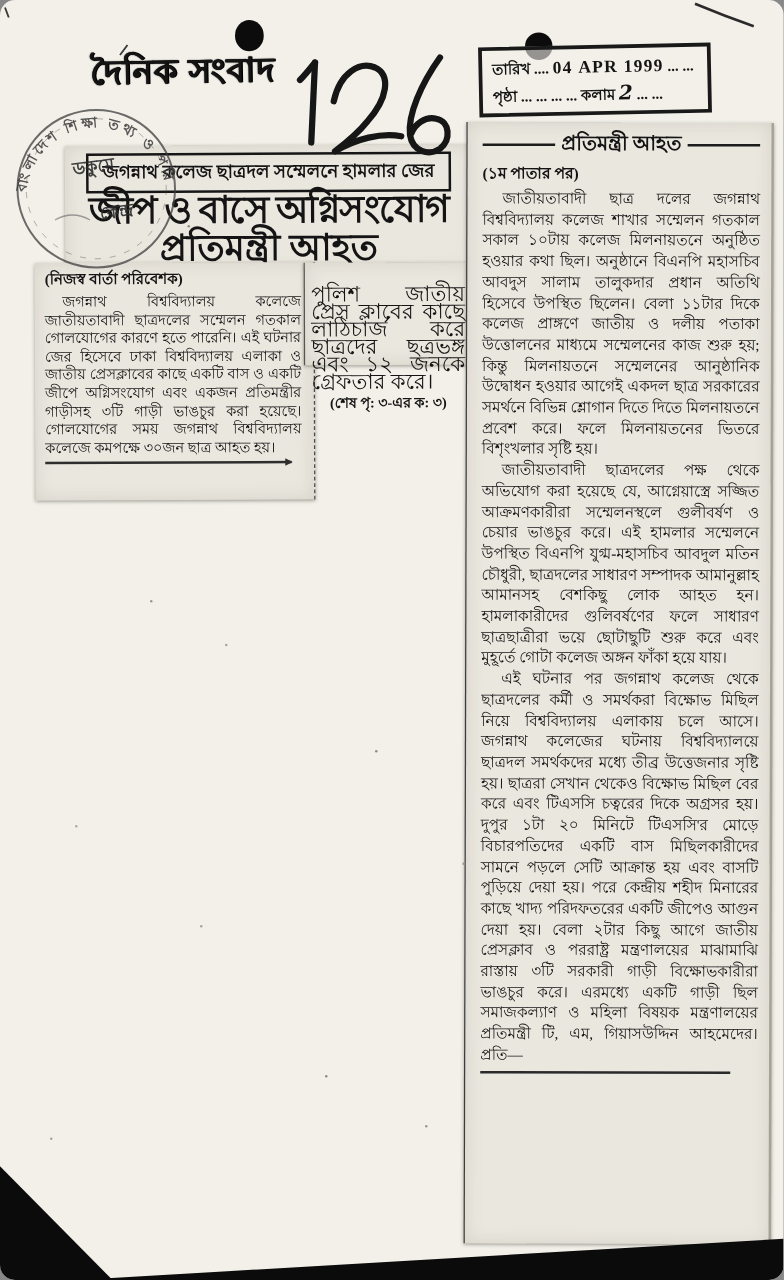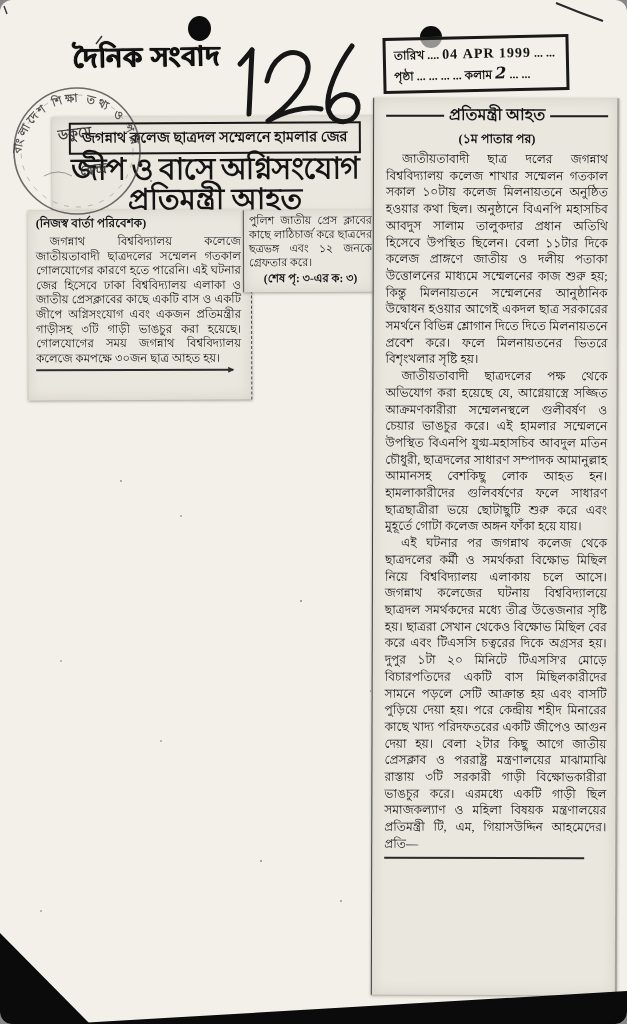--- a/index.html
+++ b/index.html
@@ -44,27 +44,27 @@
   .headline .l1{font-size:30px;letter-spacing:-1px;}
   .headline .l2{font-size:29px;}
   #clip-left{left:28px;top:210px;width:224px;height:190px;padding:4px 10px 4px 8px;
     border-right:1px dashed #4a4a4a;transform:rotate(-.2deg);}
   .byline{font-size:12px;font-weight:bold;text-align:left;margin-bottom:1px;}
   .bodytext{font-size:11.6px;line-height:14.6px;text-align:justify;}
   .bodytext .indent{text-indent:14px;display:block;}
   .end-rule{position:relative;margin-top:3px;height:0;border-top:2px solid #2e2e2e;width:96%;}
   .end-rule::after{content:"";position:absolute;right:-4px;top:-4px;border:3px solid transparent;border-left:6px solid #2e2e2e;}
   #clip-mid{left:243px;top:210px;width:134px;height:82px;padding:3px 5px;border-left:1px solid #555;transform:rotate(-.2deg);}
-  #clip-mid .bodytext{font-size:11px;line-height:14px;}
+  #clip-mid .bodytext{font-size:17px;line-height:14px;margin-top:16px;}
   .jumpref{font-size:11.4px;font-weight:bold;margin-top:1px;text-align:center;}
   #clip-right{left:372px;top:98px;width:246px;height:897px;padding:4px 9px 4px 12px;
     border-left:1.5px solid #3c3c3c;border-right:2px solid rgba(40,35,25,.35);transform:rotate(.15deg);}
   .cont-head{display:flex;align-items:center;gap:5px;font-size:16px;font-weight:bold;}
   .cont-head .rule{flex:1;border-top:2px solid #1c1c1c;}
-  .cont-sub{text-align:center;font-size:12.5px;font-weight:bold;margin:1px 0;}
+  .cont-sub{text-align:left;font-size:12.5px;font-weight:bold;margin:1px 0;}
   .contbody p{margin:0;font-size:12.2px;line-height:16.7px;text-align:justify;text-indent:16px;}
   .final-rule{margin-top:4px;border-top:2px solid #2a2a2a;width:90%;}
   
   .overlay{position:absolute;pointer-events:none;}
   #stamp-svg{left:6px;top:80px;z-index:6;}
   #stamp-frag1{position:absolute;left:58px;top:122px;z-index:6;font-size:14px;font-weight:bold;
     transform:rotate(-7deg);color:#2b2b2b;opacity:.9;}
   #stamp-frag2{position:absolute;left:80px;top:158px;z-index:6;font-size:14px;font-weight:bold;
     transform:rotate(-7deg);color:#2b2b2b;opacity:.9;}
   #hand126{left:222px;top:36px;z-index:7;}

